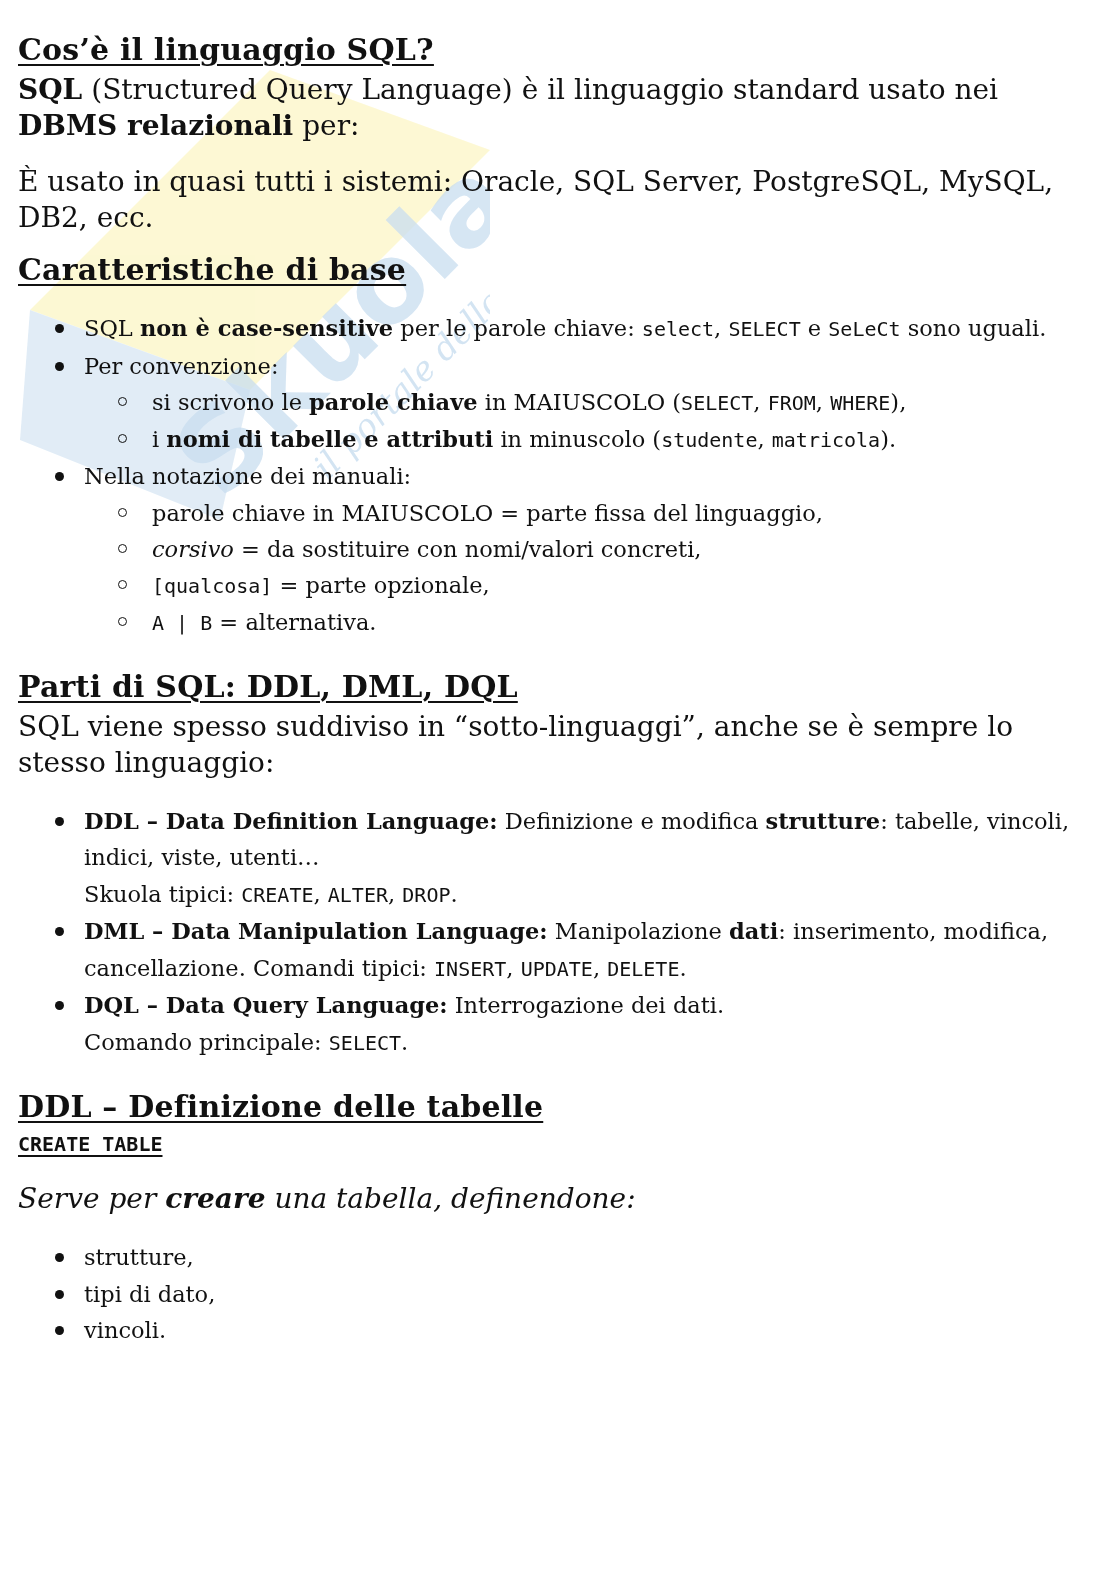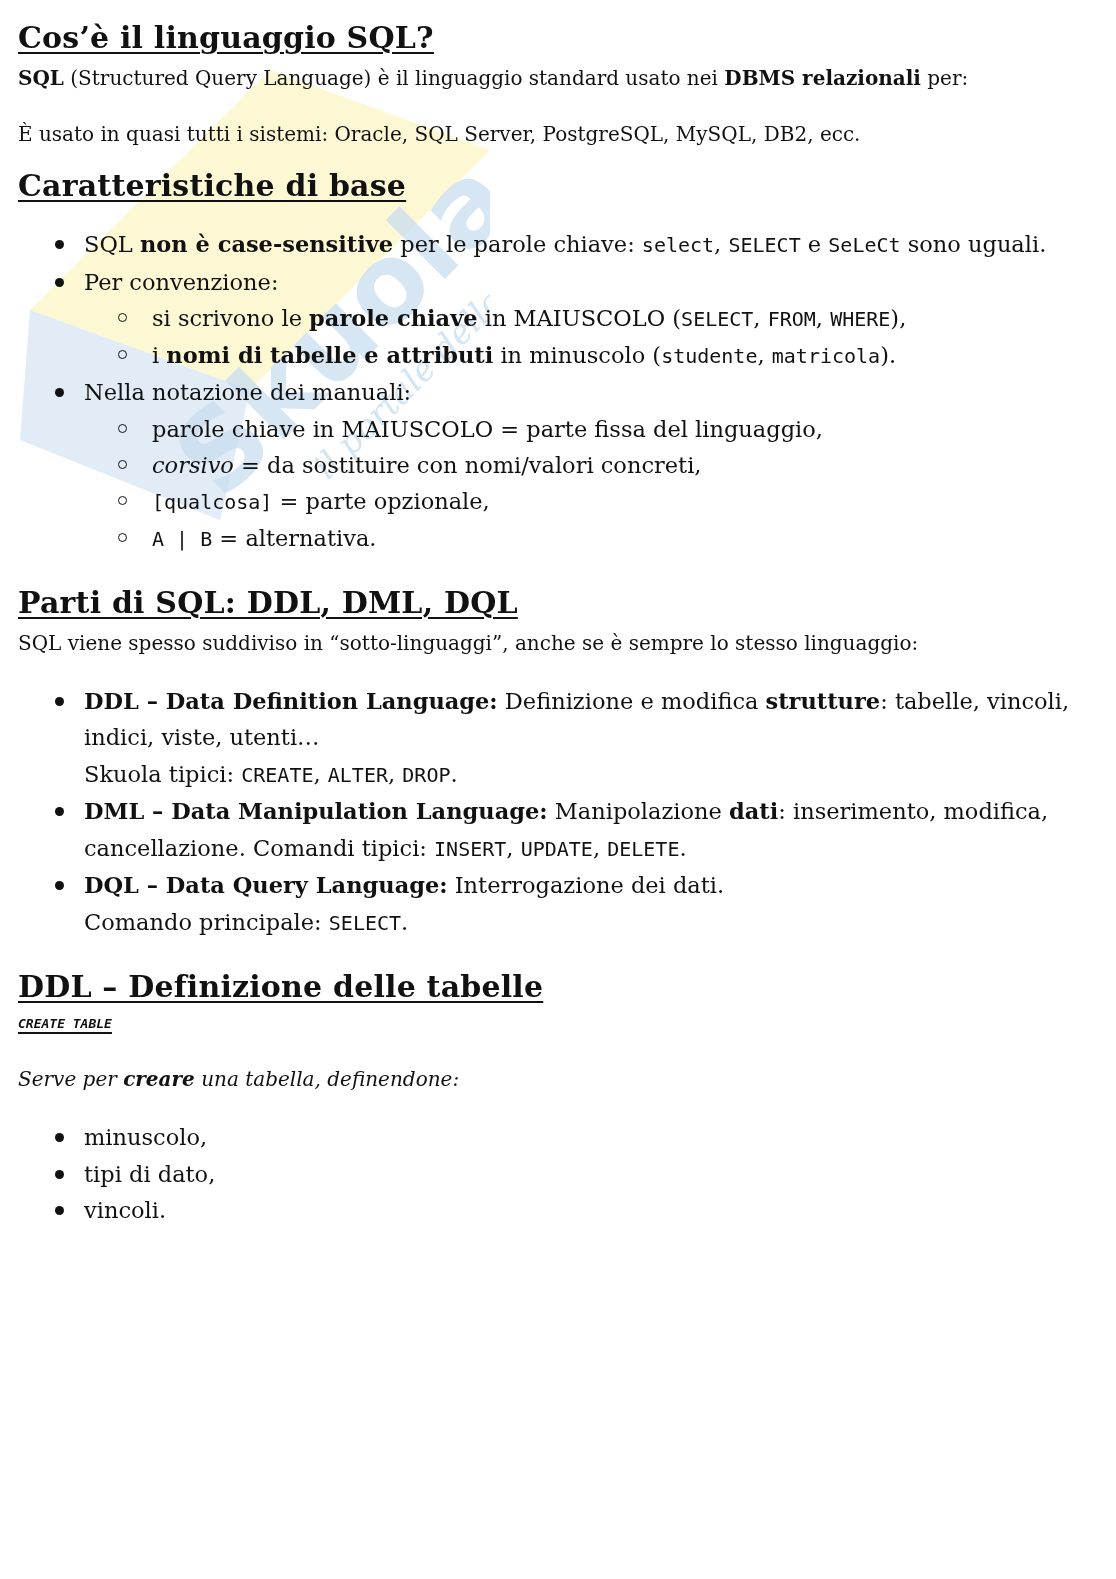--- a/index.html
+++ b/index.html
@@ -34,21 +34,21 @@
       font-weight: bold;
       font-size: 30px;
       line-height: 40px;
       margin: 0;
       text-decoration: underline;
       text-decoration-thickness: 2px;
       text-underline-offset: 4px;
       letter-spacing: 0.2px;
     }
     p.body {
-      font-size: 20px;
+      font-size: 28px;
       line-height: 36px;
       margin: 0;
     }
     ul.bullets {
       list-style: none;
       margin: 0;
       padding: 0;
     }
     ul.bullets > li {
       position: relative;
@@ -95,44 +95,43 @@
     }
     .code {
       font-family: "DejaVu Sans Mono", "Liberation Mono", monospace;
       font-size: 20px;
     }
     .b { font-weight: bold; }
     .i { font-style: italic; text-align: right; }
     .sub-heading {
       font-family: "DejaVu Sans Mono", monospace;
       font-weight: bold;
-      font-size: 13px;
+      font-size: 20px;
       line-height: 30px;
       text-decoration: underline;
       text-decoration-thickness: 2px;
       text-underline-offset: 4px;
       margin: 0;
-      font-style: italic;
     }
   </style>
 </head>
 <body>
 
 <svg class="watermark" viewBox="0 0 470 470">
   <g opacity="0.55">
     <polygon points="10,250 250,10 470,90 230,330" fill="#fbf3b0"></polygon>
     <polygon points="10,250 230,330 200,460 0,380" fill="#c9def0"></polygon>
   </g>
   <text x="60" y="360" transform="rotate(-45 230 230)" font-family="DejaVu Sans, sans-serif" font-weight="bold" font-size="110" fill="#c9def0" opacity="0.75">Skuola.net</text>
   <text x="150" y="420" transform="rotate(-45 230 230)" font-family="DejaVu Serif, serif" font-style="italic" font-size="34" fill="#c9def0" opacity="0.8">il portale dello studente</text>
 </svg>
 
 <div class="page">
 
-  <section style="margin-top:4px;">
+  <section style="margin-top:16px;">
     <h1 class="section">Cos’è il linguaggio SQL?</h1>
     <p class="body" style="margin-top:2px;">
       <span class="b">SQL</span><span> (Structured Query Language) è il linguaggio standard usato nei </span><span class="b">DBMS relazionali</span><span> per:</span>
     </p>
     <p class="body" style="margin-top:20px;">È usato in quasi tutti i sistemi: Oracle, SQL Server, PostgreSQL, MySQL, DB2, ecc.</p>
   </section>
 
   <section style="margin-top:14px;">
     <h1 class="section">Caratteristiche di base</h1>
     <ul class="bullets" style="margin-top:20px;">
@@ -176,19 +175,19 @@
     </ul>
   </section>
 
   <section style="margin-top:26px;">
     <h1 class="section">DDL – Definizione delle tabelle</h1>
     <p class="sub-heading" style="margin-top:2px;">CREATE TABLE</p>
     <p class="body" style="margin-top:22px;font-style:italic;">
       <span>Serve per </span><span class="b">creare</span><span> una tabella, definendone:</span>
     </p>
     <ul class="bullets" style="margin-top:22px;">
-      <li>minuscolo,</li>
+      <li>strutture,</li>
       <li>tipi di dato,</li>
       <li>vincoli.</li>
     </ul>
   </section>
 
 </div>
 
 </body></html>

